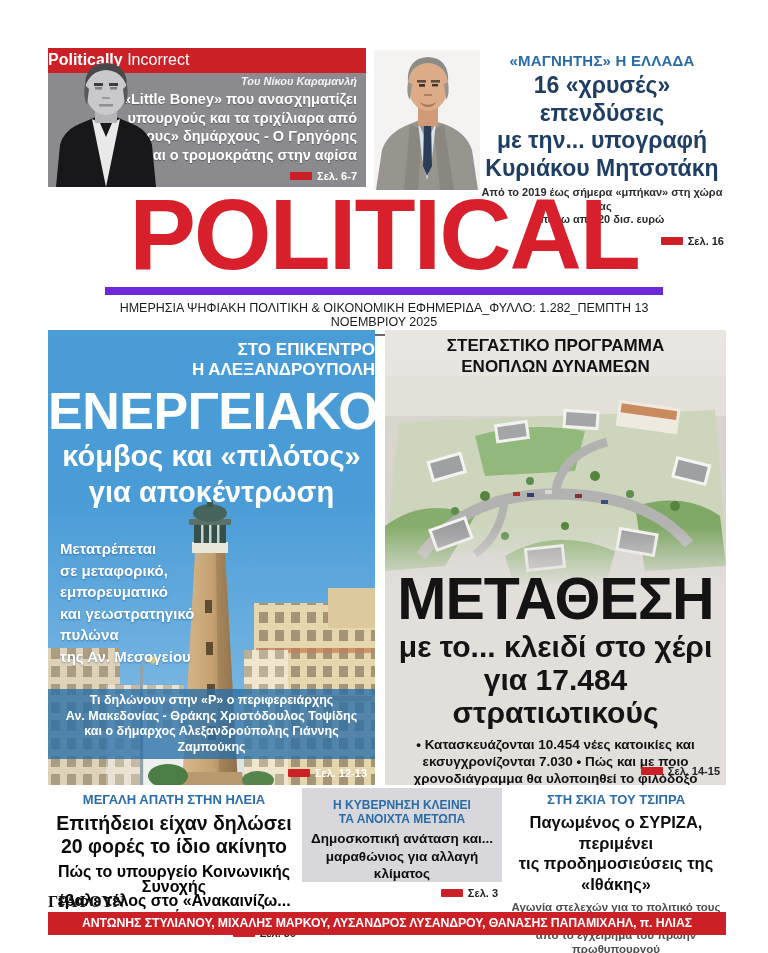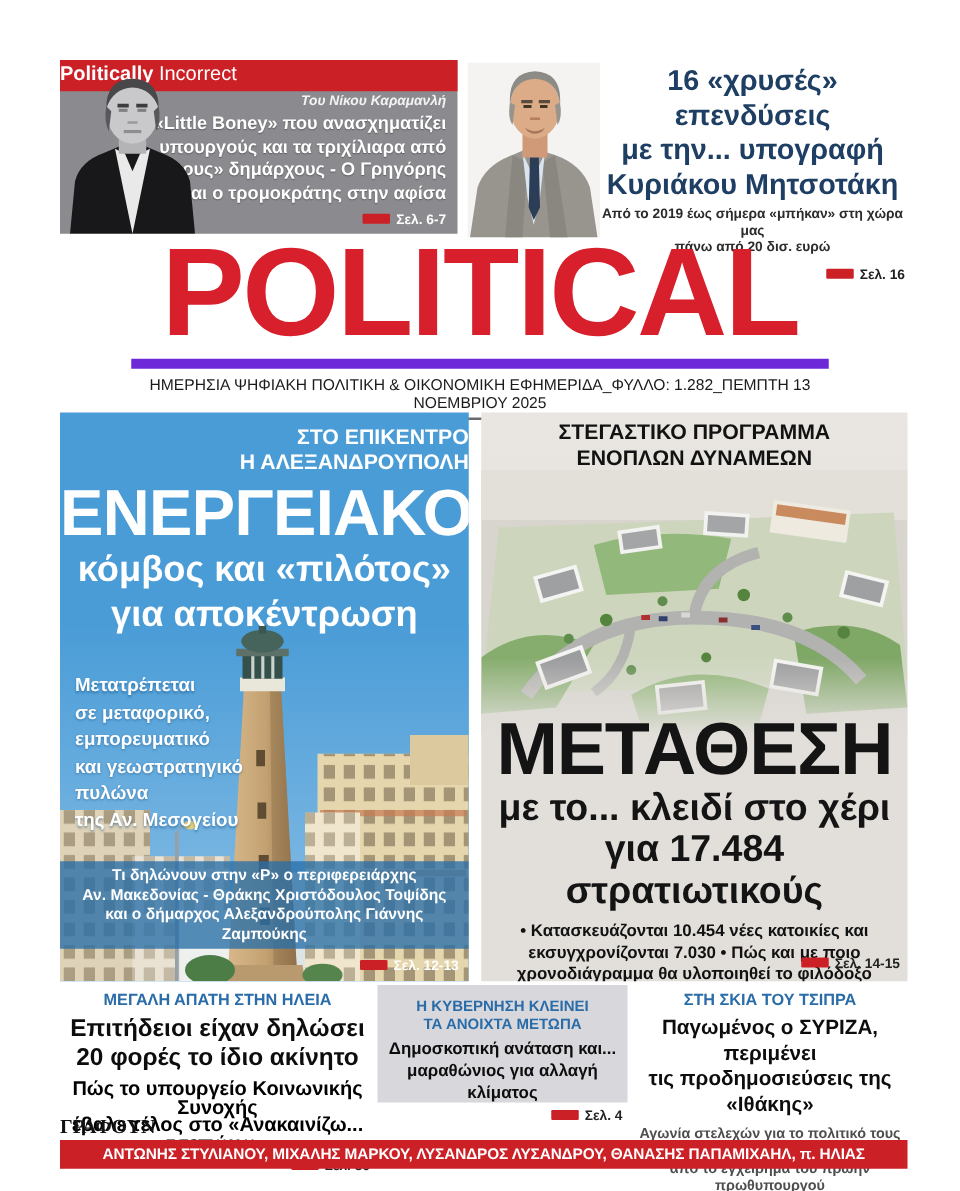--- a/index.html
+++ b/index.html
@@ -132,20 +132,21 @@
       <path d="M74,32 Q76,44 72,50 L70,34 Z" fill="#97948e"></path>
       <rect x="43" y="30" width="9" height="2.6" fill="#5a4b3c"></rect>
       <rect x="57" y="30" width="9" height="2.6" fill="#5a4b3c"></rect>
       <rect x="45" y="34" width="6" height="2.4" fill="#41engasse"></rect>
       <rect x="45" y="34" width="6" height="2.4" fill="#413528"></rect>
       <rect x="58" y="34" width="6" height="2.4" fill="#413528"></rect>
       <rect x="50" y="44" width="8" height="2" fill="#b57f5f"></rect>
       <path d="M46,52 Q54,58 62,52 L60,55 Q54,59 48,55 Z" fill="#a9755a"></path>
     </svg>
     <div class="mg-content">
+      <div class="mg-kicker">«ΜΑΓΝΗΤΗΣ» Η ΕΛΛΑΔΑ</div>
       <div class="mg-headline pl">16 «χρυσές» επενδύσεις
 με την... υπογραφή
 Κυριάκου Μητσοτάκη</div>
       <div class="mg-subwrap">
         <div class="mg-sub pl">Από το 2019 έως σήμερα «μπήκαν» στη χώρα μας
 πάνω από 20 δισ. ευρώ</div>
         <div class="mg-pageref"><span class="marker"></span><span>Σελ. 16</span></div>
       </div>
     </div>
   </div>
@@ -306,21 +307,21 @@
     <div class="b-sub pl">Πώς το υπουργείο Κοινωνικής Συνοχής
 έβαλε τέλος στο «Ανακαινίζω... τσεπώνω»</div>
     <div class="b-pageref"><span class="marker"></span><span>Σελ. 36</span></div>
   </div>
 
   <div class="b-col b-mid">
     <div class="b-kicker pl">Η ΚΥΒΕΡΝΗΣΗ ΚΛΕΙΝΕΙ
 ΤΑ ΑΝΟΙΧΤΑ ΜΕΤΩΠΑ</div>
     <div class="b-text pl">Δημοσκοπική ανάταση και...
 μαραθώνιος για αλλαγή κλίματος</div>
-    <div class="b-pageref"><span class="marker"></span><span>Σελ. 4</span></div>
+    <div class="b-pageref"><span class="marker"></span><span>Σελ. 3</span></div>
   </div>
 
   <div class="b-col b-right">
     <div class="b-kicker">ΣΤΗ ΣΚΙΑ ΤΟΥ ΤΣΙΠΡΑ</div>
     <div class="b-head pl">Παγωμένος ο ΣΥΡΙΖΑ, περιμένει
 τις προδημοσιεύσεις της «Ιθάκης»</div>
     <div class="b-sub pl">Αγωνία στελεχών για το πολιτικό τους μέλλον
 από το εγχείρημα του πρώην πρωθυπουργού</div>
 
   </div>

